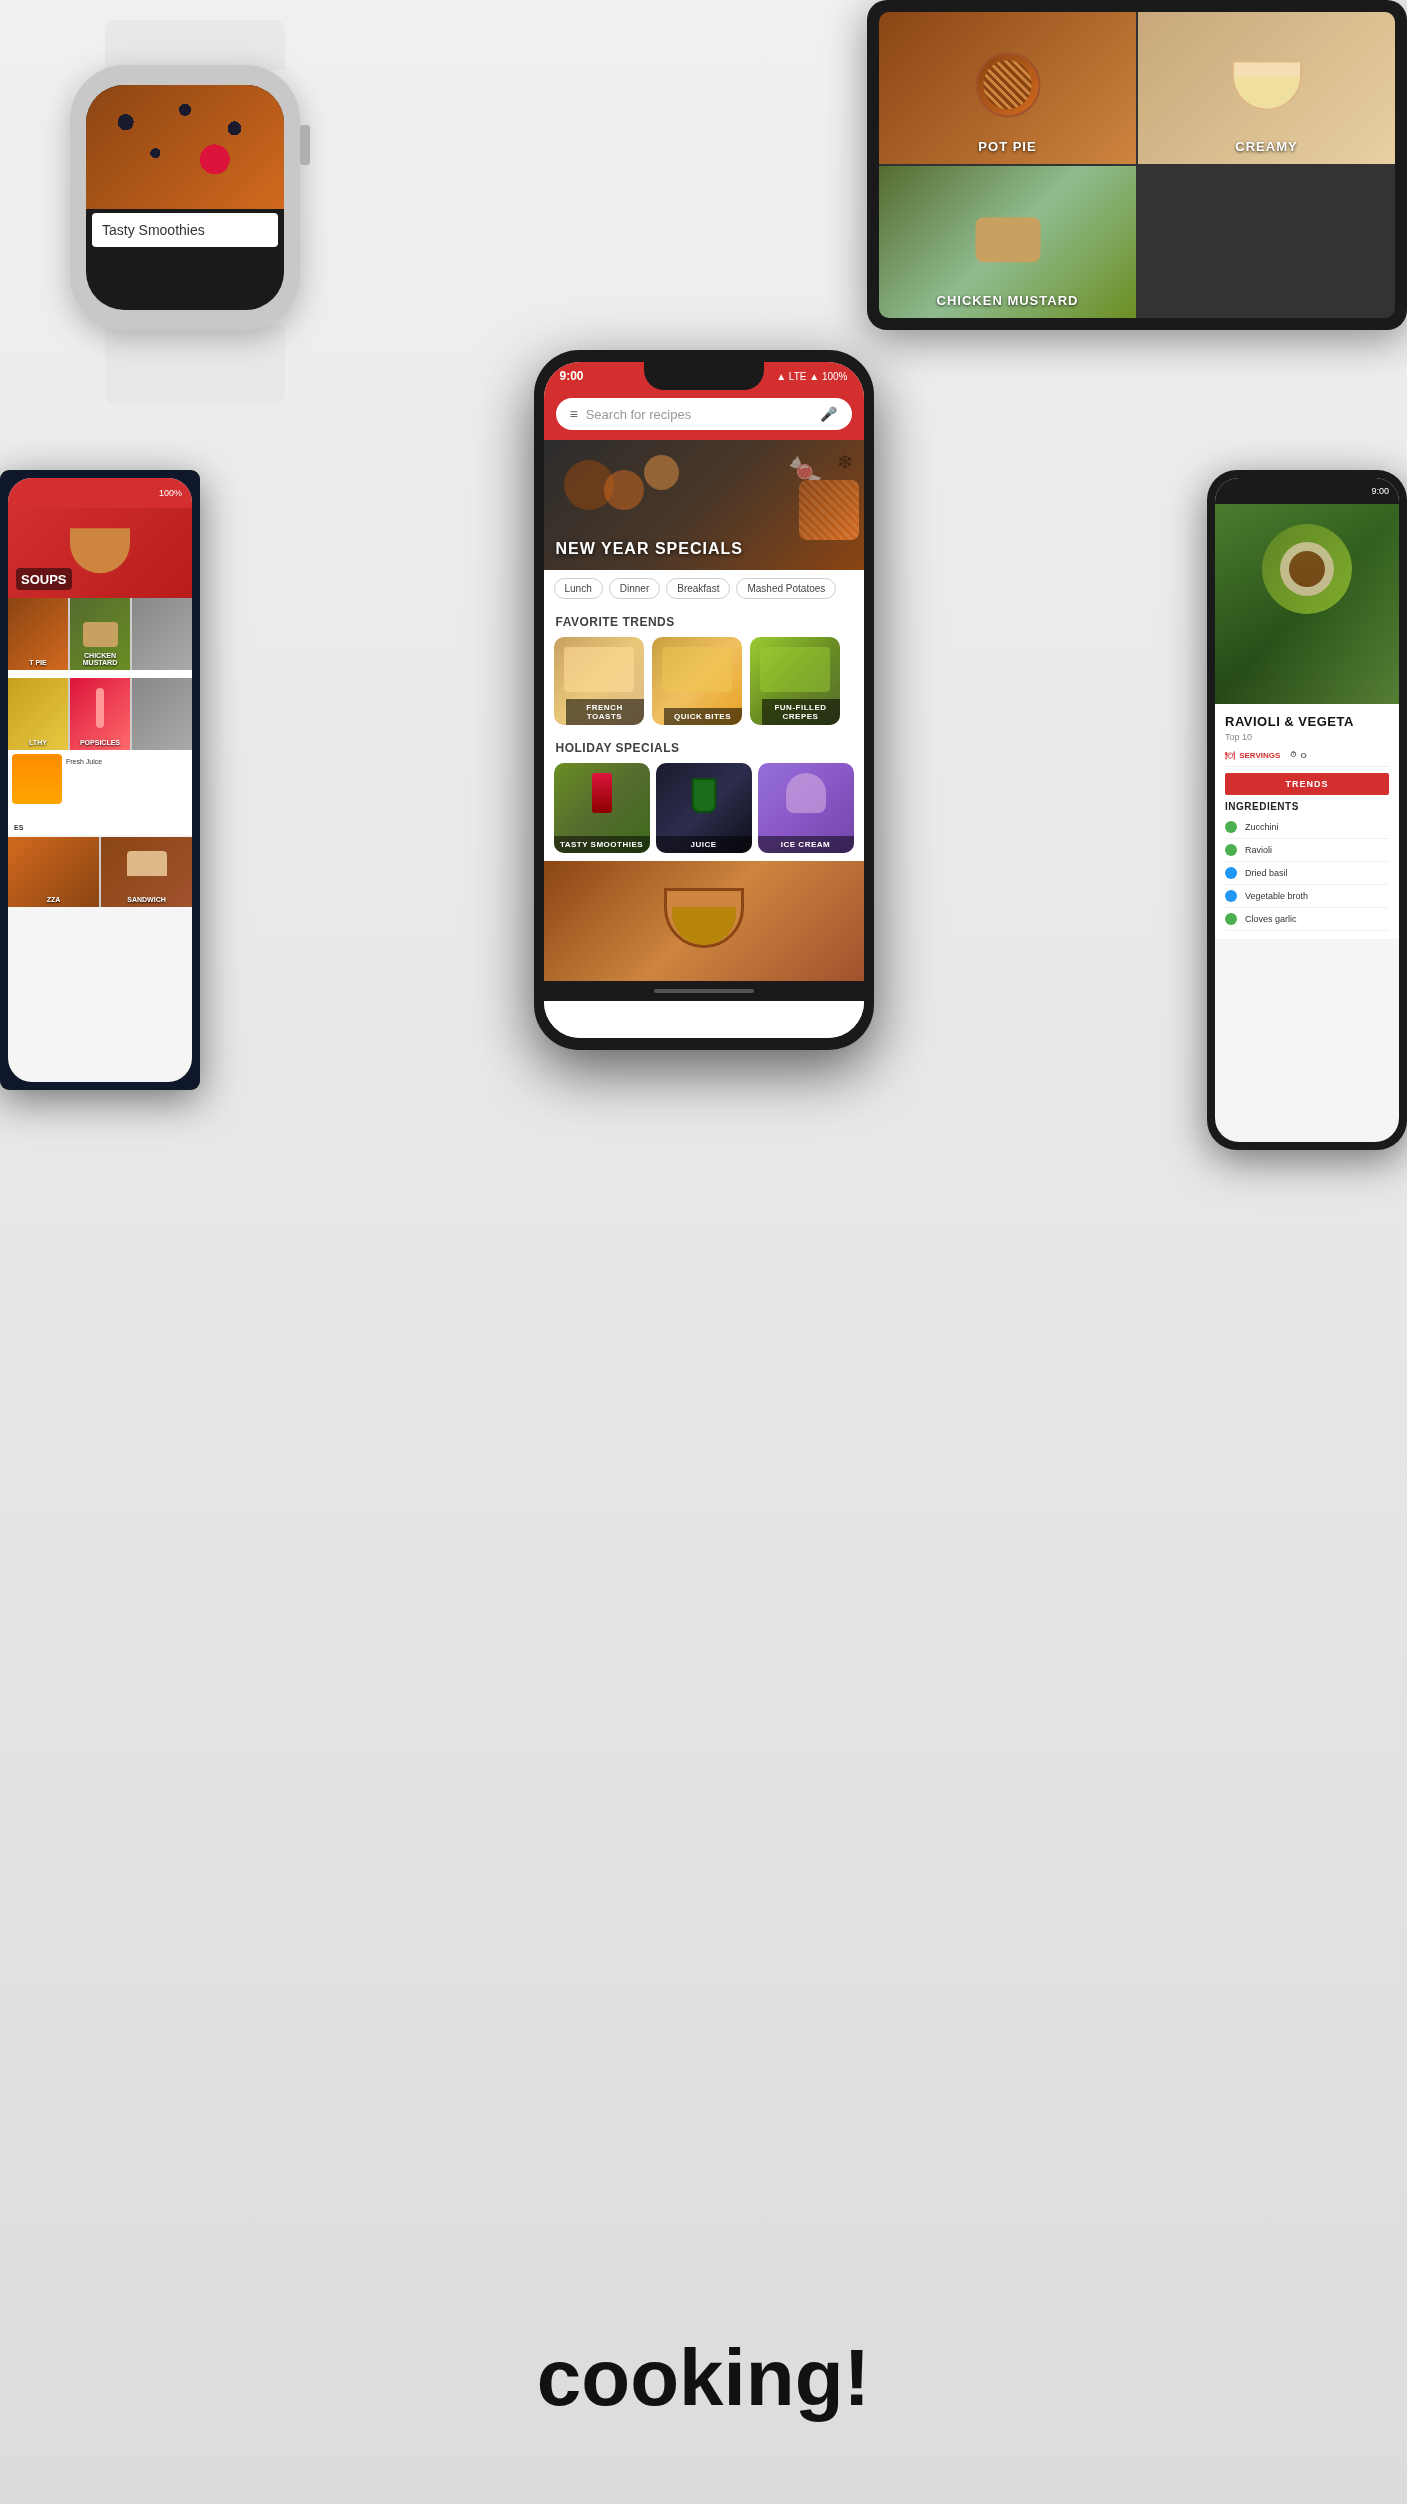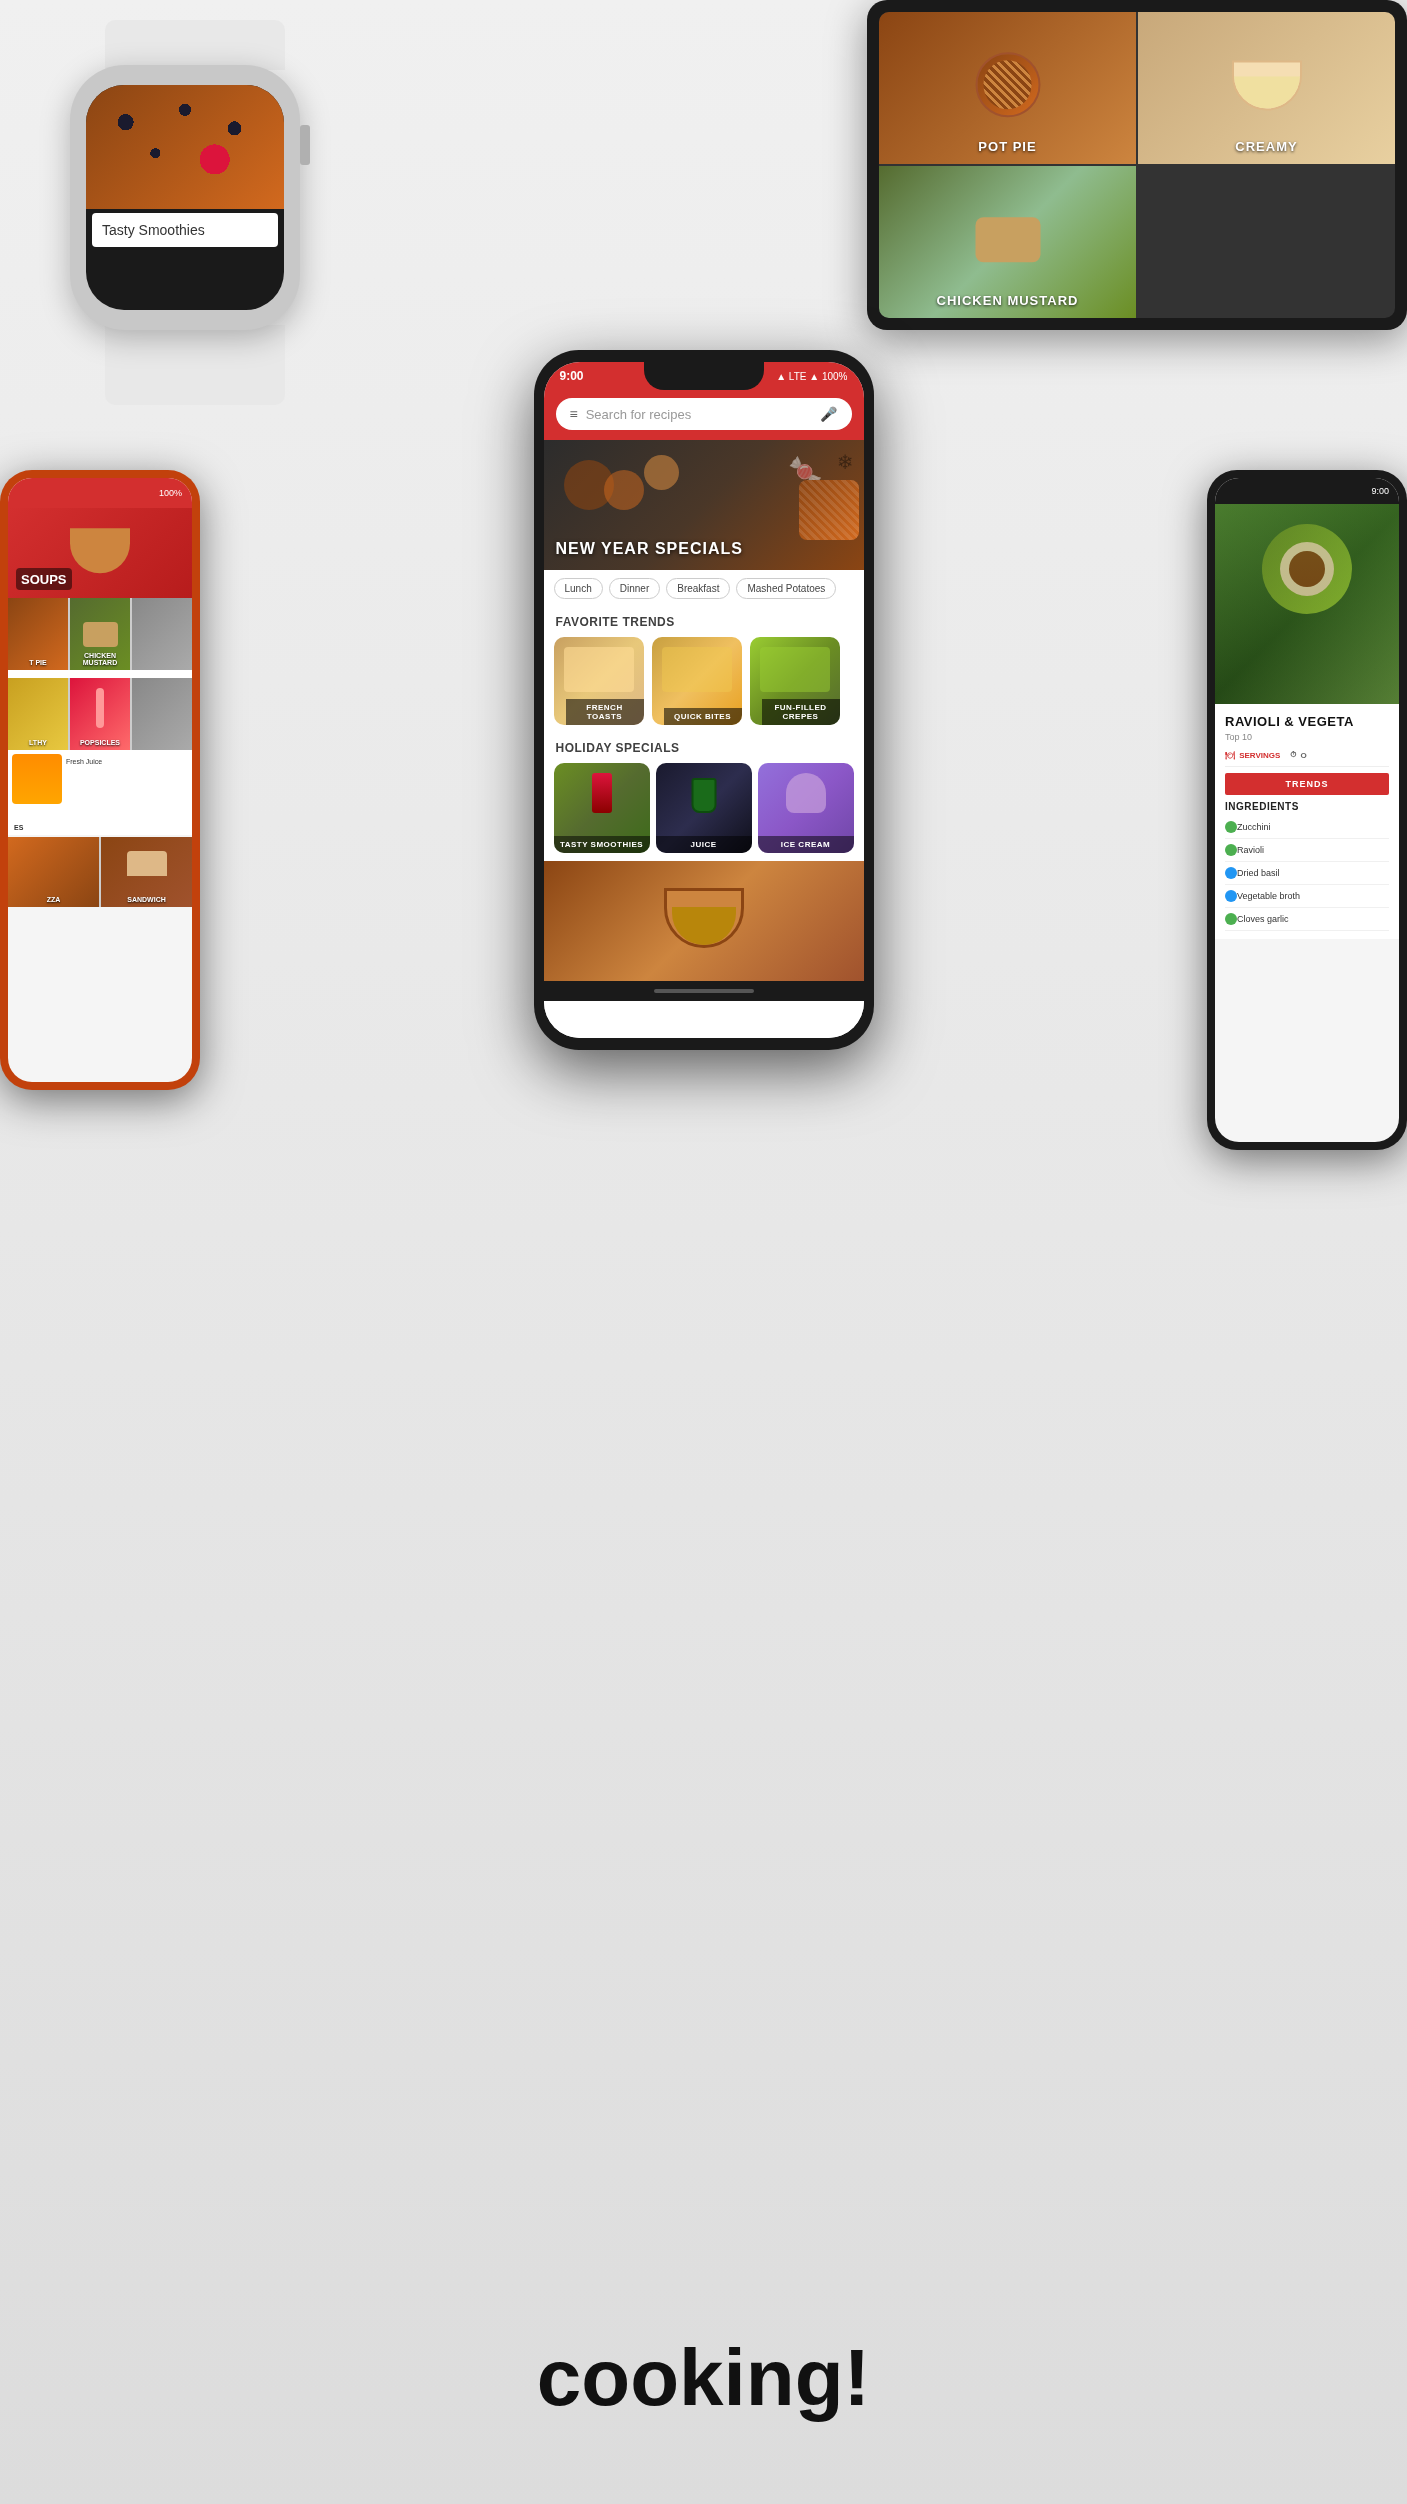--- a/index.html
+++ b/index.html
@@ -165,22 +165,22 @@
     .left-phone-container {
       position: absolute;
       top: 470px;
       left: 0px;
       width: 230px;
       z-index: 6;
     }
     .left-phone-body {
       width: 200px;
       height: 620px;
-      background: #c2410c;
-      border-radius: 32px;
+      background: #0f172a;
+      border-radius: 9px;
       padding: 8px;
       box-shadow: 0 10px 40px rgba(0,0,0,0.5);
       position: relative;
     }
     .left-phone-screen {
       width: 100%;
       height: 100%;
       border-radius: 24px;
       overflow: hidden;
       background: #f5f5f5;
@@ -541,21 +541,21 @@
     .right-ingredients-title {
       font-size: 10px;
       font-weight: 800;
       color: #222;
       margin: 6px 0 4px;
       letter-spacing: 0.5px;
     }
     .ingredient-row {
       display: flex;
       align-items: center;
-      gap: 0;
+      gap: 8px;
       padding: 5px 0;
       border-bottom: 1px solid #f0f0f0;
     }
     .ingredient-dot {
       width: 12px;
       height: 12px;
       border-radius: 50%;
       flex-shrink: 0;
     }
     .dot-green { background: #4caf50; }

